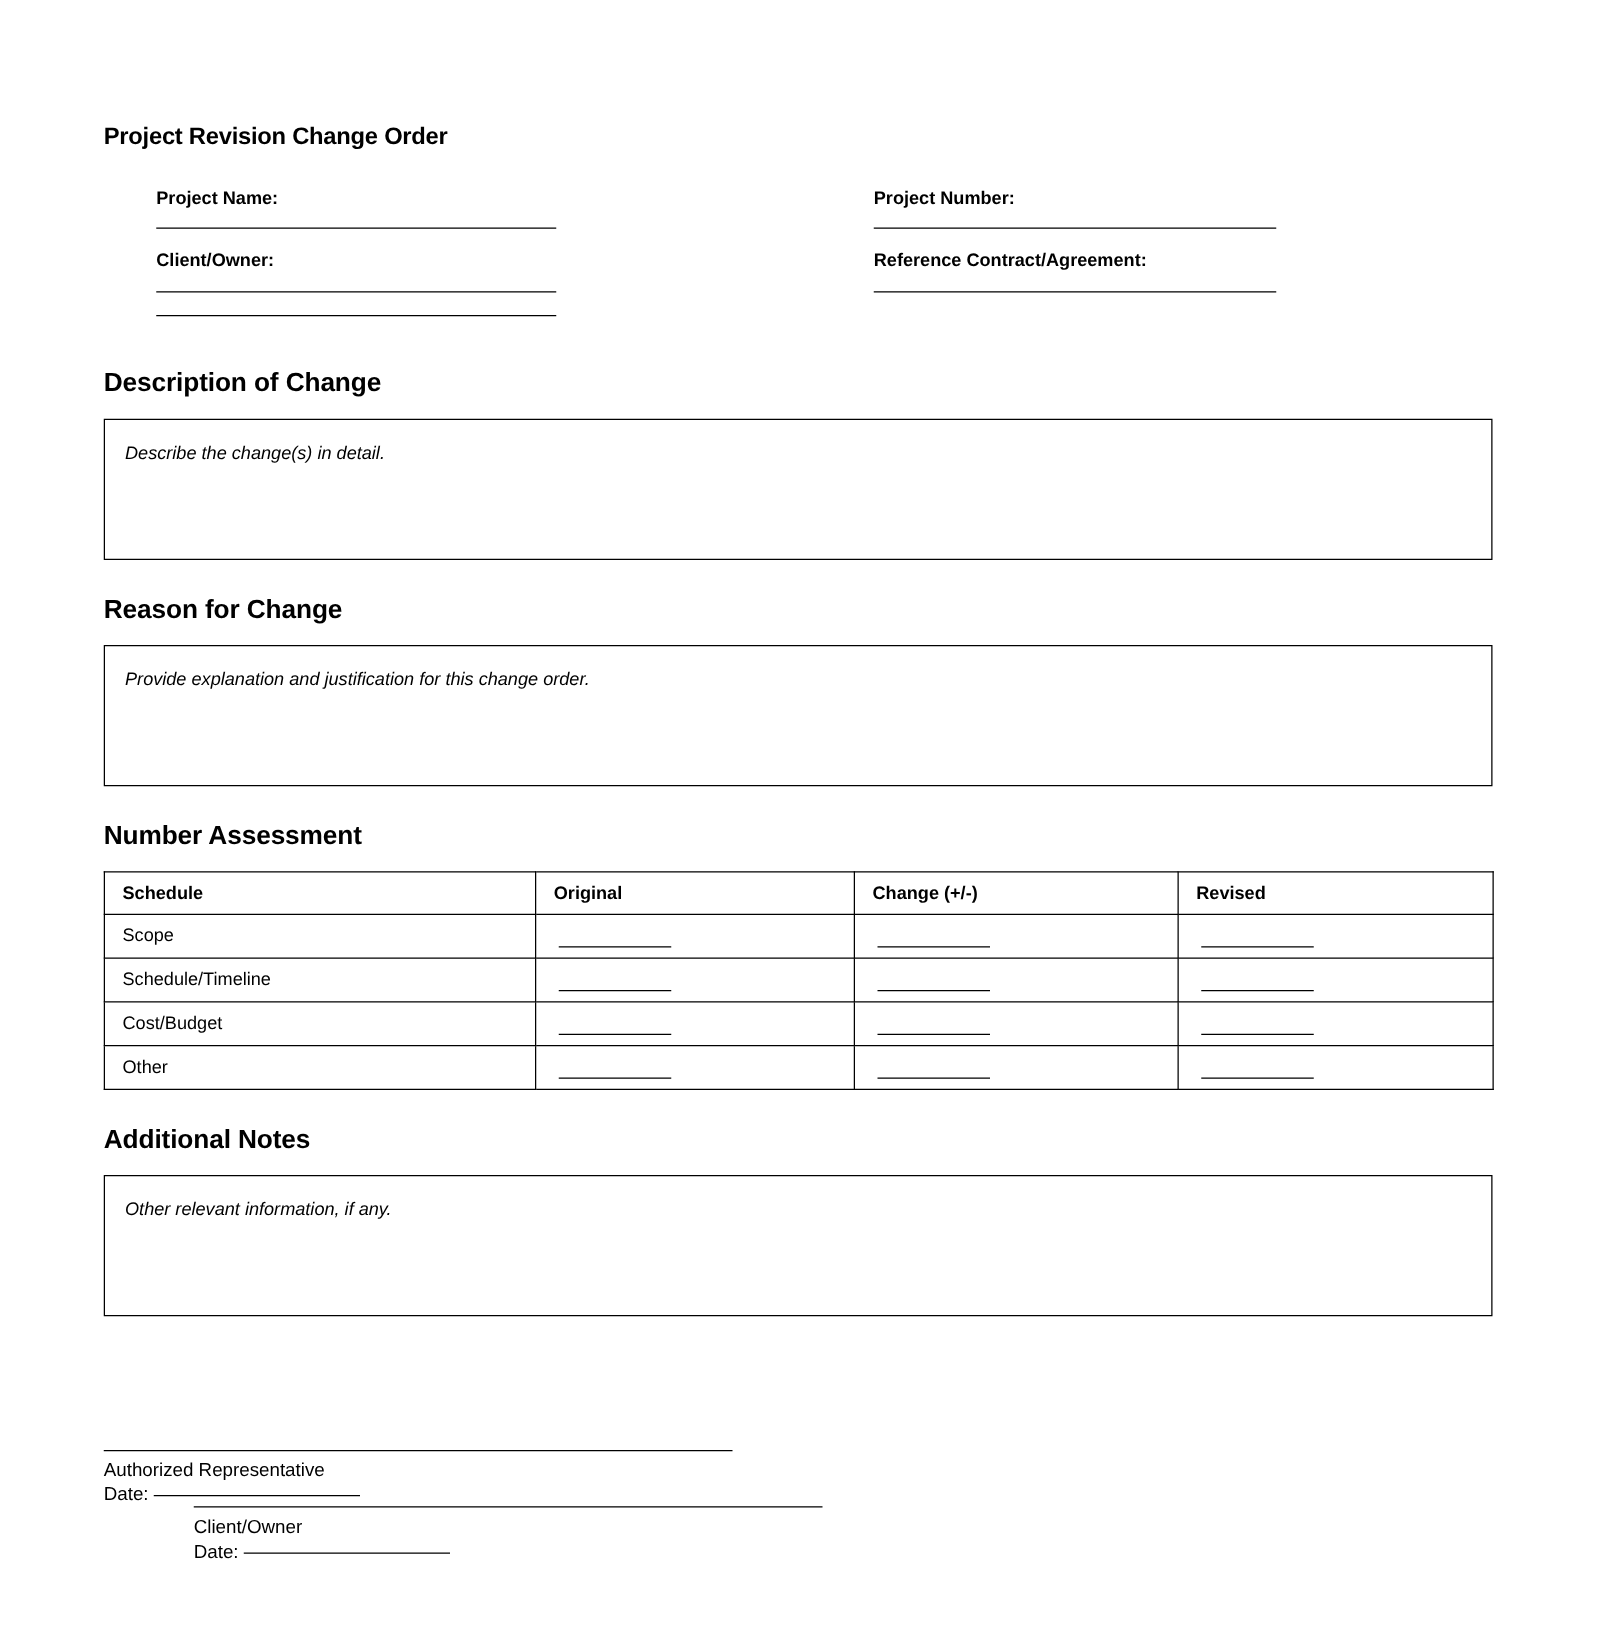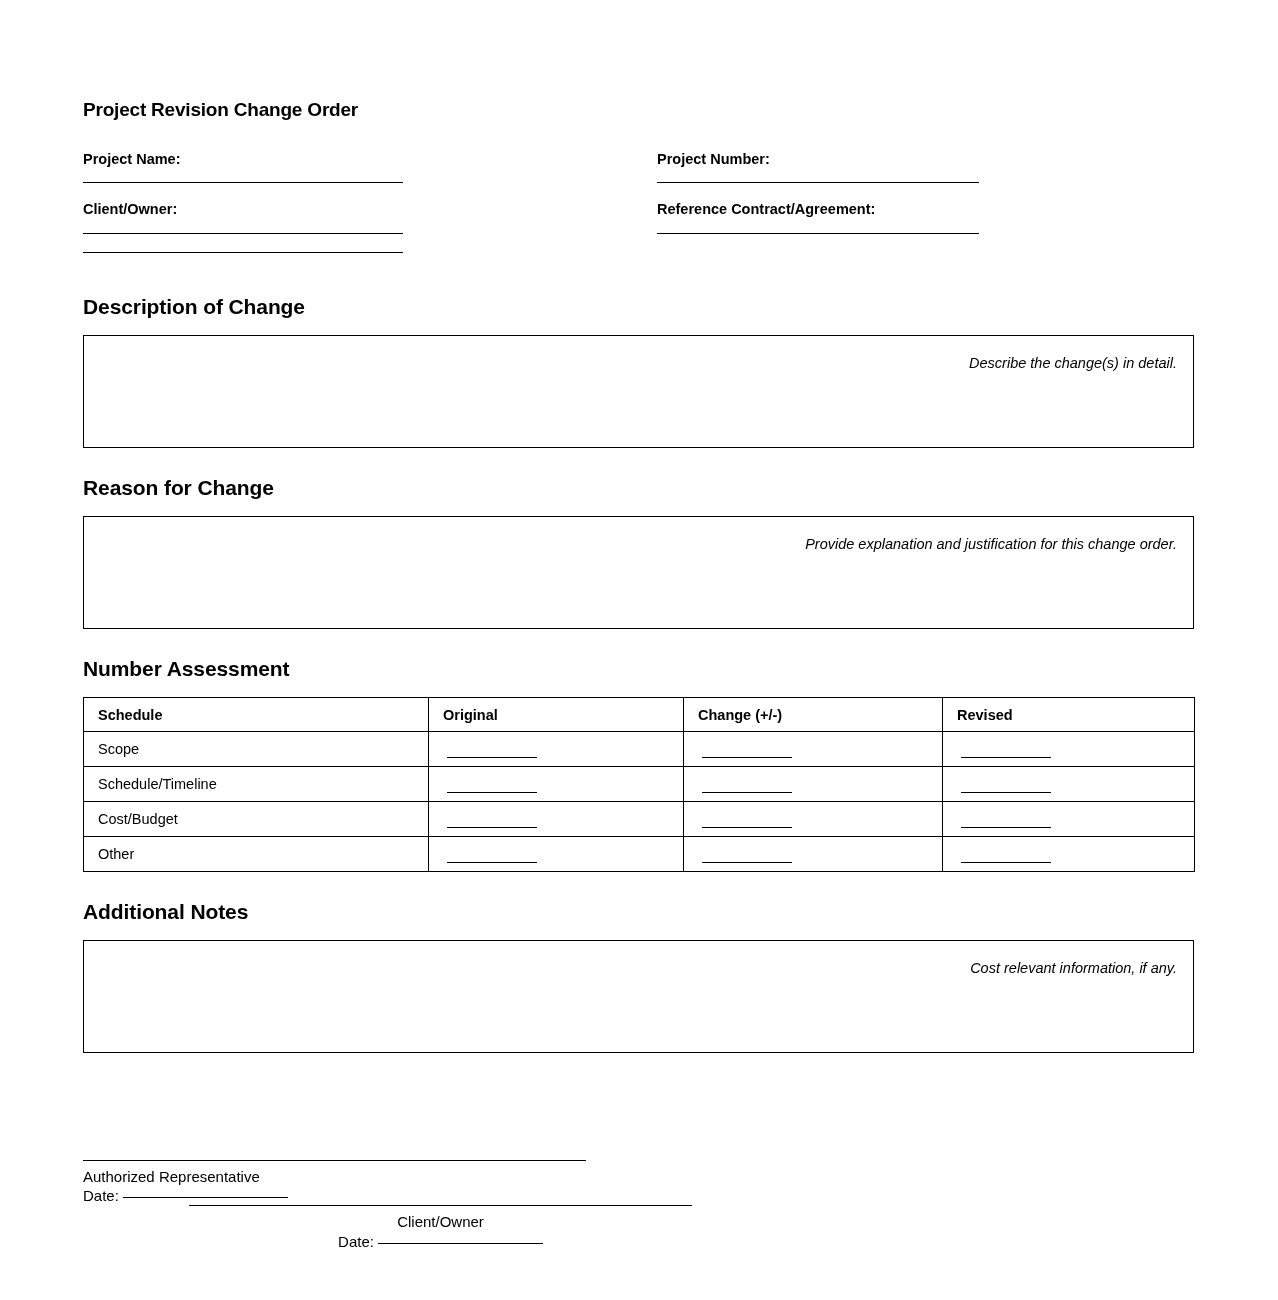--- a/index.html
+++ b/index.html
@@ -33,20 +33,21 @@
     line-height: 1.1;
     margin: 0 0 30px 0;
   }
 
   
   .field-grid {
     display: grid;
     grid-template-columns: 573px 1px 1fr;
     row-gap: 0;
     margin-bottom: 24px;
+    margin-left: 42px;
   }
   .field-block {
     margin-bottom: 18px;
   }
   .field-label {
     font-size: 14.5px;
     font-weight: bold;
     line-height: 1.2;
     margin-bottom: 14px;
     white-space: nowrap;
@@ -68,21 +69,20 @@
   }
   .section {
     margin-bottom: 28px;
   }
 
   
   .text-box {
     border: 1.6px solid #000;
     height: 113px;
     padding: 18px 16px;
-    text-align: right;
   }
   .placeholder {
     font-size: 14.5px;
     font-style: italic;
     line-height: 1.3;
   }
 
   
   table.impact {
     border-collapse: collapse;
@@ -124,21 +124,21 @@
     left: 83px;
     top: 1160px;
     width: 1112px;
     display: flex;
     gap: 0;
     flex-direction: column;
   }
   .sig-col {
     width: 503px;
   }
-  .sig-col.right { margin-left: 106px; width: 503px; text-align: center; }
+  .sig-col.right { margin-left: 72px; width: 503px; }
   .sig-line {
     height: 0;
     border-bottom: 1.6px solid #000;
     margin-bottom: 6px;
   }
   .sig-col.right .sig-line { width: 503px; }
   .sig-name {
     font-size: 15px;
     line-height: 1.28;
   }
@@ -282,21 +282,21 @@
               <span class="cell-rule"></span>
             </td>
         </tr>
       </tbody>
     </table>
   </div>
 
   <div class="section">
     <h2 class="section-heading">Additional Notes</h2>
     <div class="text-box">
-      <div class="placeholder">Cost relevant information, if any.</div>
+      <div class="placeholder">Other relevant information, if any.</div>
     </div>
   </div>
 
 </div>
 
 <div class="sig-area">
 
   <div class="sig-col left">
     <div class="sig-line"></div>
     <div class="sig-name">Authorized Representative</div>

